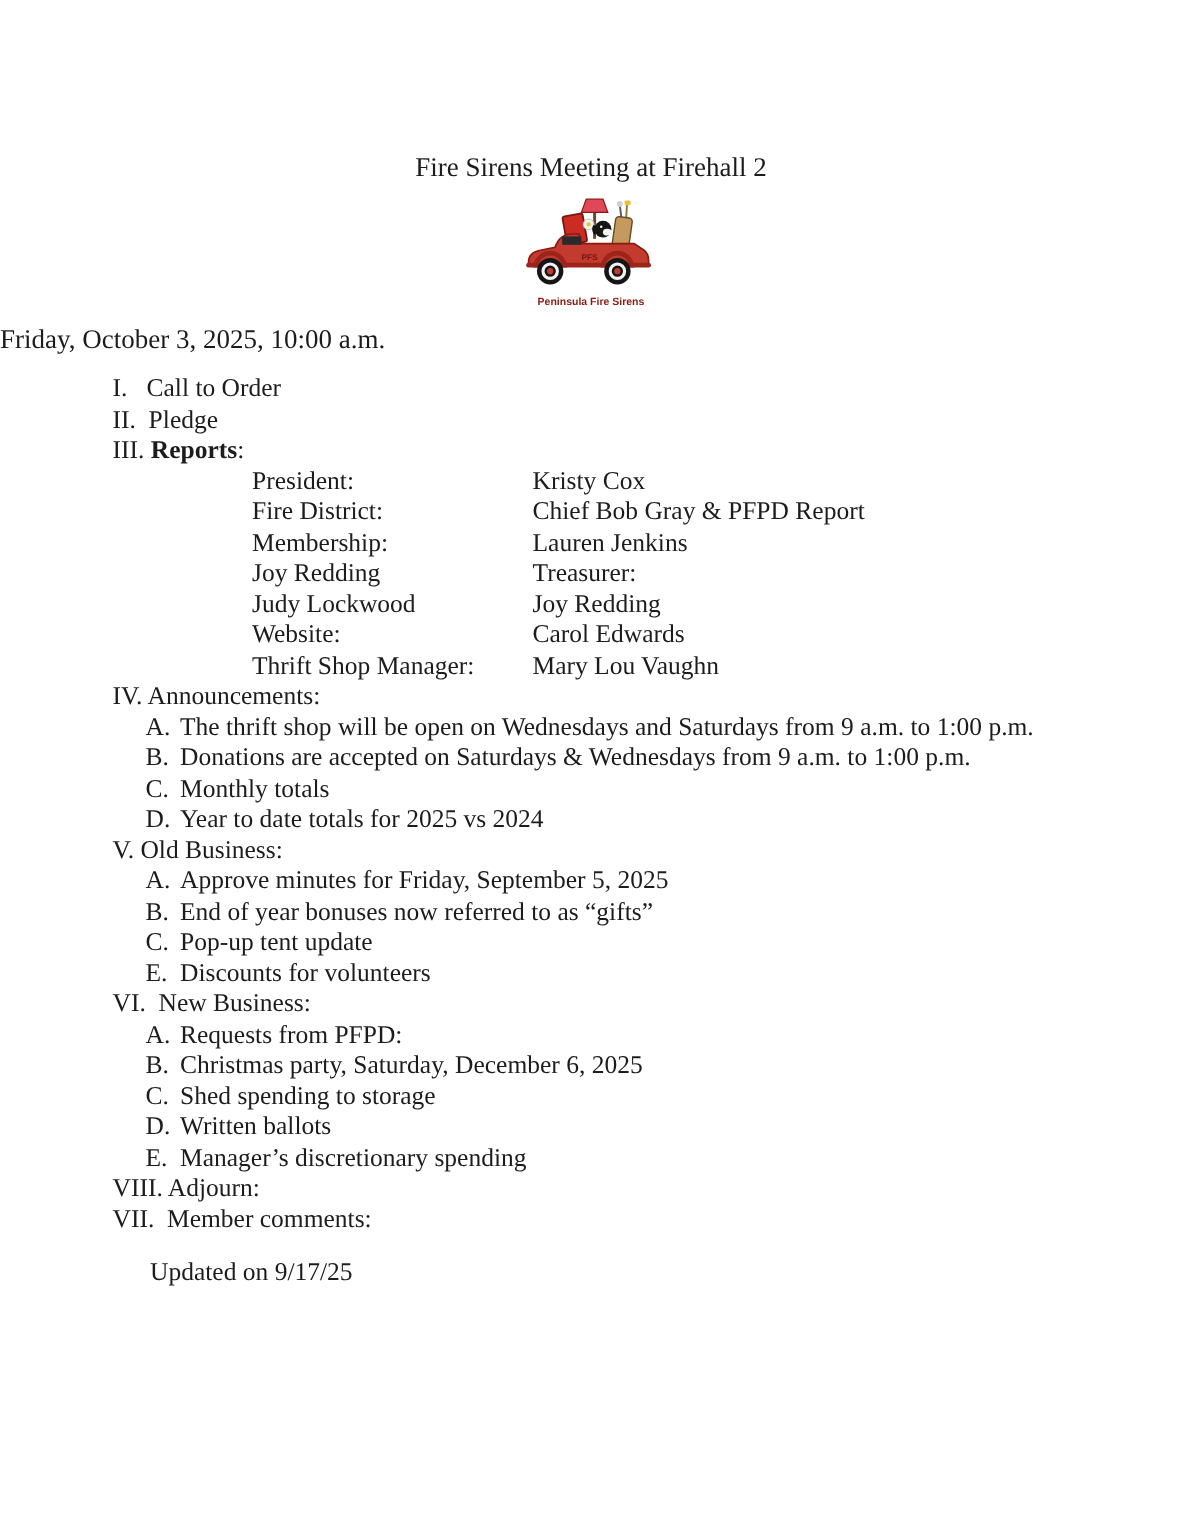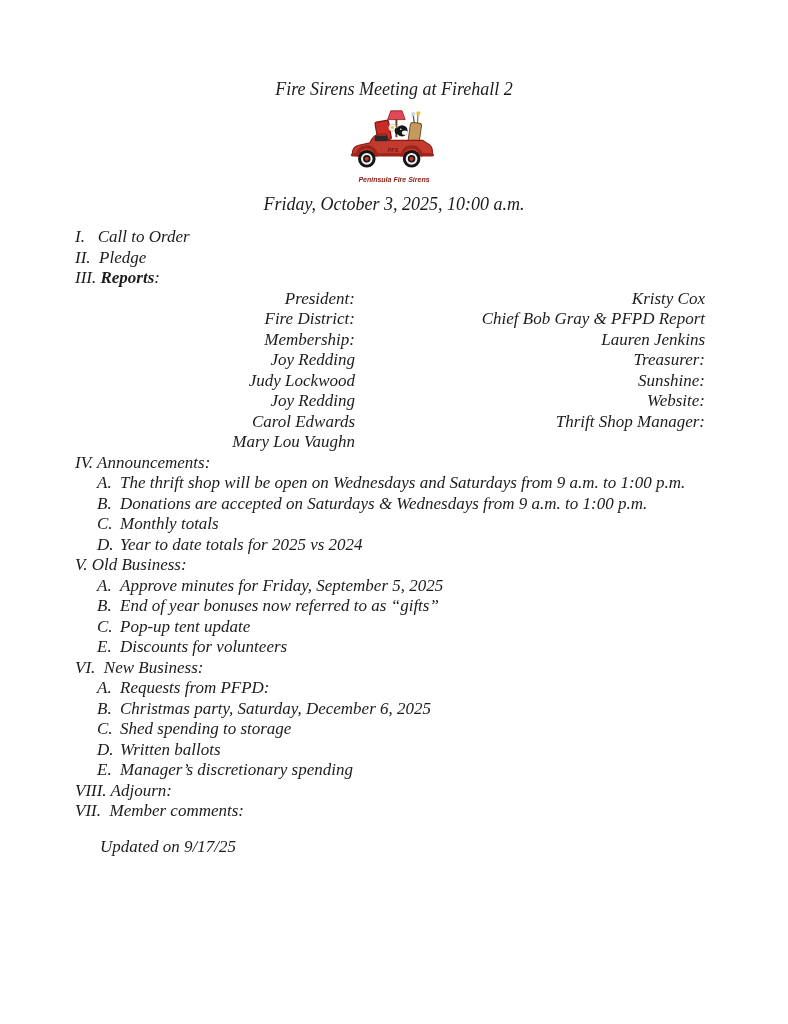--- a/index.html
+++ b/index.html
@@ -4,38 +4,38 @@
 <style>
   html, body { margin: 0; padding: 0; }
   body {
     width: 788px; height: 1024px;
     background: #ffffff;
     font-family: "Liberation Serif", serif;
     font-size: 17px;
     color: #1c1c1c;
     overflow: hidden;
   }
-  .page { padding-top: 78px; font-style: italic; }
+  .page { padding-top: 100px; }
   .title {
     text-align: center;
     font-size: 18px;
     line-height: 22px;
   }
   .logo-wrap { margin-top: 10px; text-align: center; }
   .logo-wrap svg { display: inline-block; vertical-align: top; }
   .logo-caption {
     font-family: "Liberation Sans", sans-serif;
     font-size: 7px;
     font-weight: bold;
     color: #8b1a12;
     line-height: 9px;
     margin-top: 1px;
   }
   .dateline {
-    text-align: center;
+    text-align: left;
     font-size: 18px;
     line-height: 22px;
     margin-top: 9px;
   }
   .agenda-h {
     text-align: center;
     font-size: 18px;
     line-height: 22px;
     margin-top: 11px;
   }
@@ -44,21 +44,20 @@
     width: 630px;
     line-height: 20.5px;
   }
   .li span, .li b, .sub span, .reports div, .footer { white-space: pre-wrap; }
   .sub { padding-left: 45px; text-indent: -23px; }
   .sm { display: inline-block; width: 23px; text-indent: 0; }
   .reports {
     display: grid;
     grid-template-columns: 187px auto;
     margin-left: 93px;
-    text-align: right;
   }
   .footer {
     margin: 15px 0 0 100px;
     line-height: 20.5px;
   }
 </style>
 </head>
 <body>
 
 <div class="page">
@@ -116,21 +115,20 @@
     <div class="reports">
       <div>President:</div>
         <div>Kristy Cox</div>
       <div>Fire District:</div>
         <div>Chief Bob Gray &amp; PFPD Report</div>
       <div>Membership:</div>
         <div>Lauren Jenkins</div>
         <div>Joy Redding</div>
       <div>Treasurer:</div>
         <div>Judy Lockwood</div>
-      <div>Sunshine:</div>
         <div>Joy Redding</div>
       <div>Website:</div>
         <div>Carol Edwards</div>
       <div>Thrift Shop Manager:</div>
         <div>Mary Lou Vaughn</div>
     </div>
 
     <div class="li"><span class="mk">IV. </span><span>Announcements:</span></div>
     <div class="sub"><span class="sm">A.</span><span>The thrift shop will be open on Wednesdays and Saturdays from 9 a.m. to 1:00 p.m.</span></div>
     <div class="sub"><span class="sm">B.</span><span>Donations are accepted on Saturdays &amp; Wednesdays from 9 a.m. to 1:00 p.m.</span></div>

